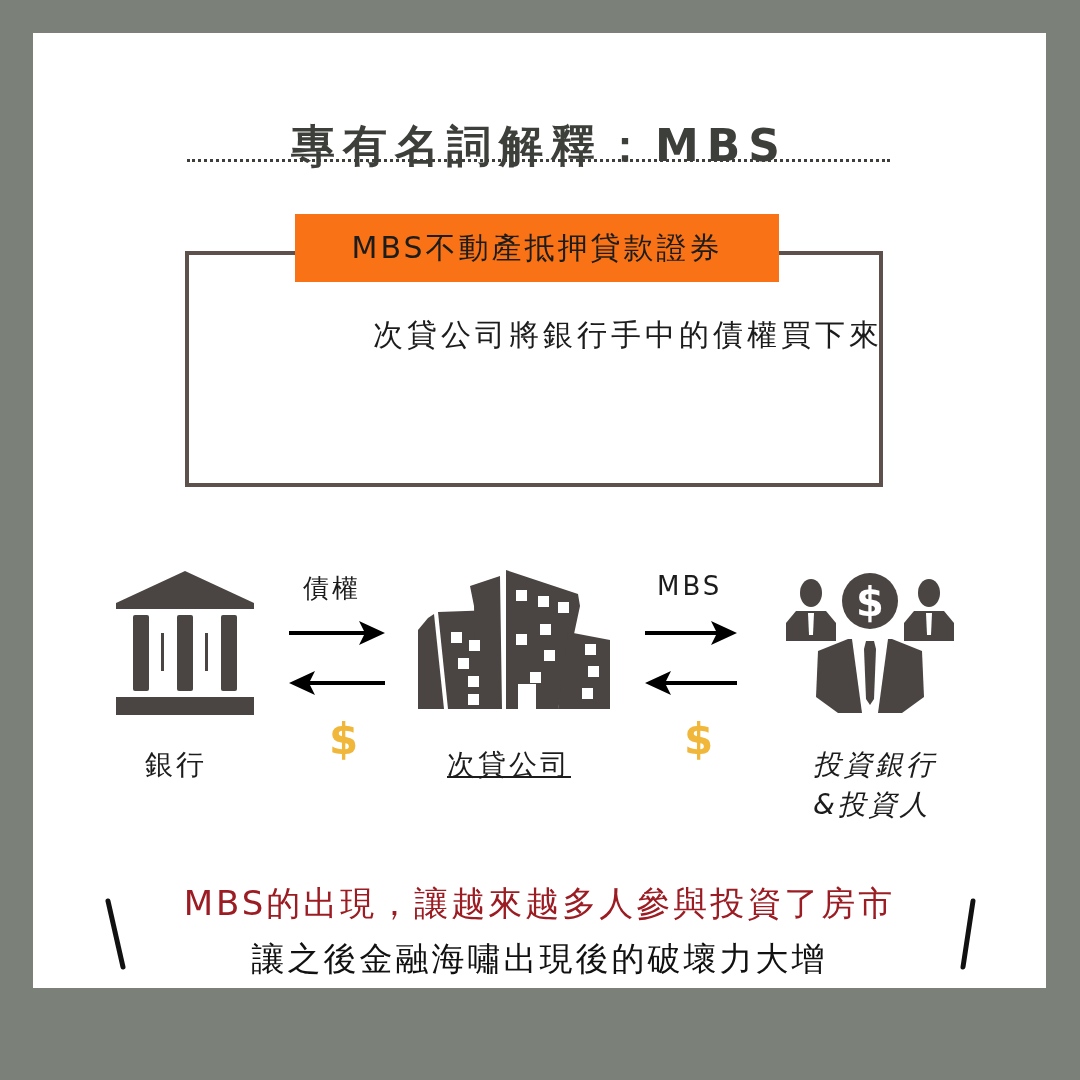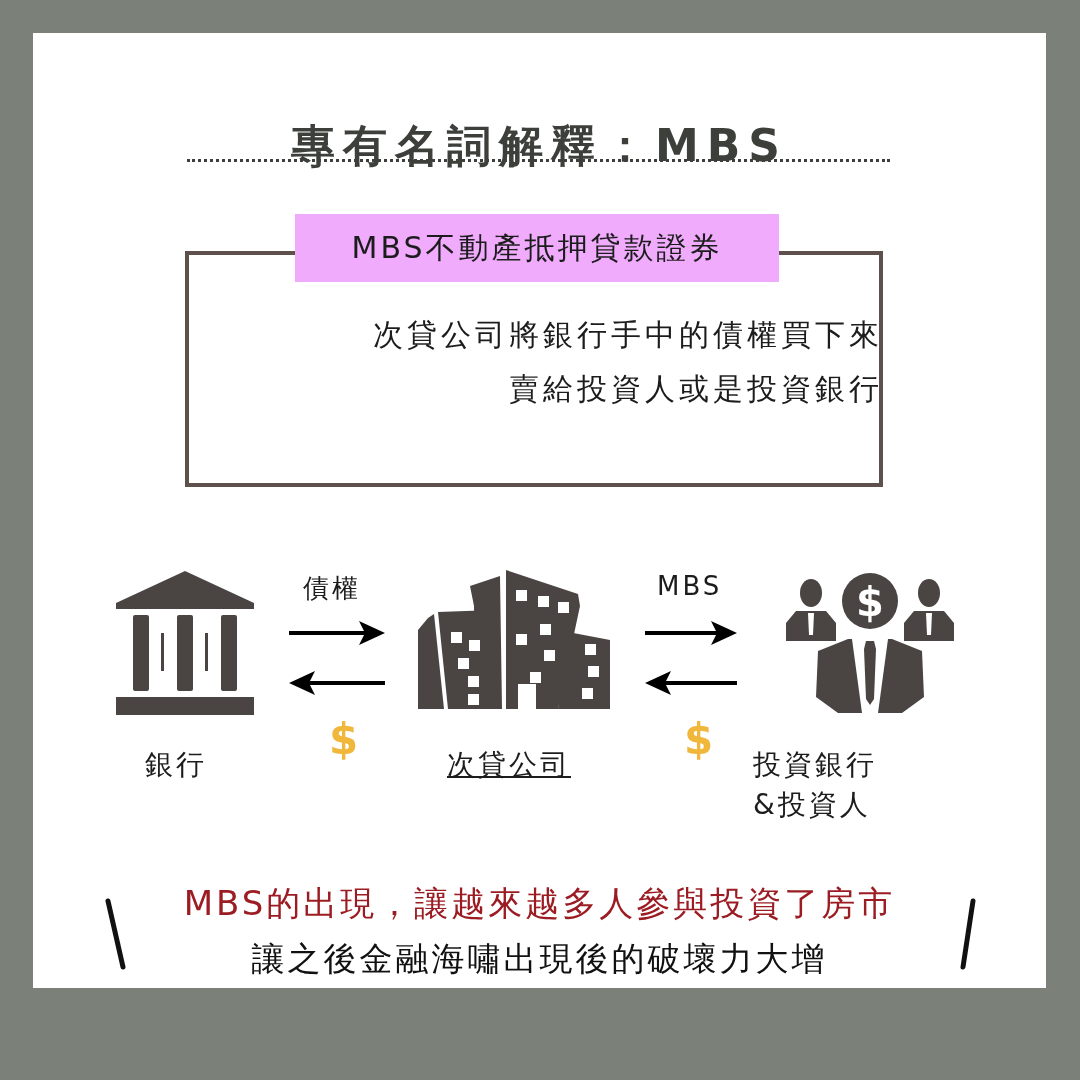--- a/index.html
+++ b/index.html
@@ -34,21 +34,21 @@
   .def-box {
     position: absolute;
     left: 152px; top: 218px;
     width: 690px; height: 228px;
     border: 4px solid #5e514b;
   }
   .def-tag {
     position: absolute;
     left: 262px; top: 181px;
     width: 484px; height: 68px;
-    background: #f0abfc;
+    background: #f97316;
     display: flex; align-items: center; justify-content: center;
     font-size: 30px;
     letter-spacing: 3px;
     color: #1c1c1c;
   }
   .def-body {
     position: absolute;
     left: 152px; top: 275px;
     width: 698px;
     text-align: right;
@@ -111,21 +111,20 @@
 
 <div class="card">
 
   <div class="title">專有名詞解釋：MBS</div>
   <div class="dotted-rule"></div>
 
   <div class="def-box"></div>
   <div class="def-tag">MBS不動產抵押貸款證券</div>
   <div class="def-body">
     <div>次貸公司將銀行手中的債權買下來</div>
-    <div>賣給投資人或是投資銀行</div>
   </div>
 
   <svg class="icon" style="left:83px; top:538px;" width="138" height="146" viewBox="0 0 138 146">
     <polygon points="69,0 0,32 0,38 138,38 138,32" fill="#4a4543"></polygon>
     <rect x="17" y="44" width="16" height="76" rx="2" fill="#4a4543"></rect>
     <rect x="61" y="44" width="16" height="76" rx="2" fill="#4a4543"></rect>
     <rect x="105" y="44" width="16" height="76" rx="2" fill="#4a4543"></rect>
     <rect x="45" y="62" width="3" height="38" fill="#4a4543"></rect>
     <rect x="89" y="62" width="3" height="38" fill="#4a4543"></rect>
     <rect x="0" y="126" width="138" height="18" fill="#4a4543"></rect>
@@ -195,21 +194,21 @@
     <path d="M122,50 L132,38 L162,38 L172,50 L172,68 L122,68 Z" fill="#4a4543"></path>
     <path d="M144,40 L150,40 L149,62 L145,62 Z" fill="#ffffff"></path>
 
     <circle cx="88" cy="28" r="28" fill="#4a4543"></circle>
     <text x="88" y="43" text-anchor="middle" font-family="DejaVu Sans, sans-serif" font-weight="bold" font-size="40" fill="#ffffff">$</text>
 
     <path d="M36,78 L66,66 L110,66 L140,78 L142,124 L120,140 L56,140 L34,124 Z" fill="#4a4543"></path>
     <path d="M70,66 L106,66 L96,140 L80,140 Z" fill="#ffffff"></path>
     <path d="M84,68 L92,68 L94,76 L92,126 L88,132 L84,126 L82,76 Z" fill="#4a4543"></path>
   </svg>
-  <div class="node-label" style="left:720px; top:712px;">
+  <div class="node-label" style="left:780px; top:712px;font-style:italic;">
     <div>投資銀行</div>
     <div>&amp;投資人</div>
   </div>
 
   <svg class="slash" style="left:70px; top:864px;" width="30" height="74" viewBox="0 0 30 74">
     <line x1="5" y1="4" x2="20" y2="70" stroke="#111" stroke-width="5" stroke-linecap="round"></line>
   </svg>
   <div class="bottom-line1">MBS的出現，讓越來越多人參與投資了房市</div>
   <div class="bottom-line2">讓之後金融海嘯出現後的破壞力大增</div>
   <svg class="slash" style="left:916px; top:864px;" width="30" height="74" viewBox="0 0 30 74">

